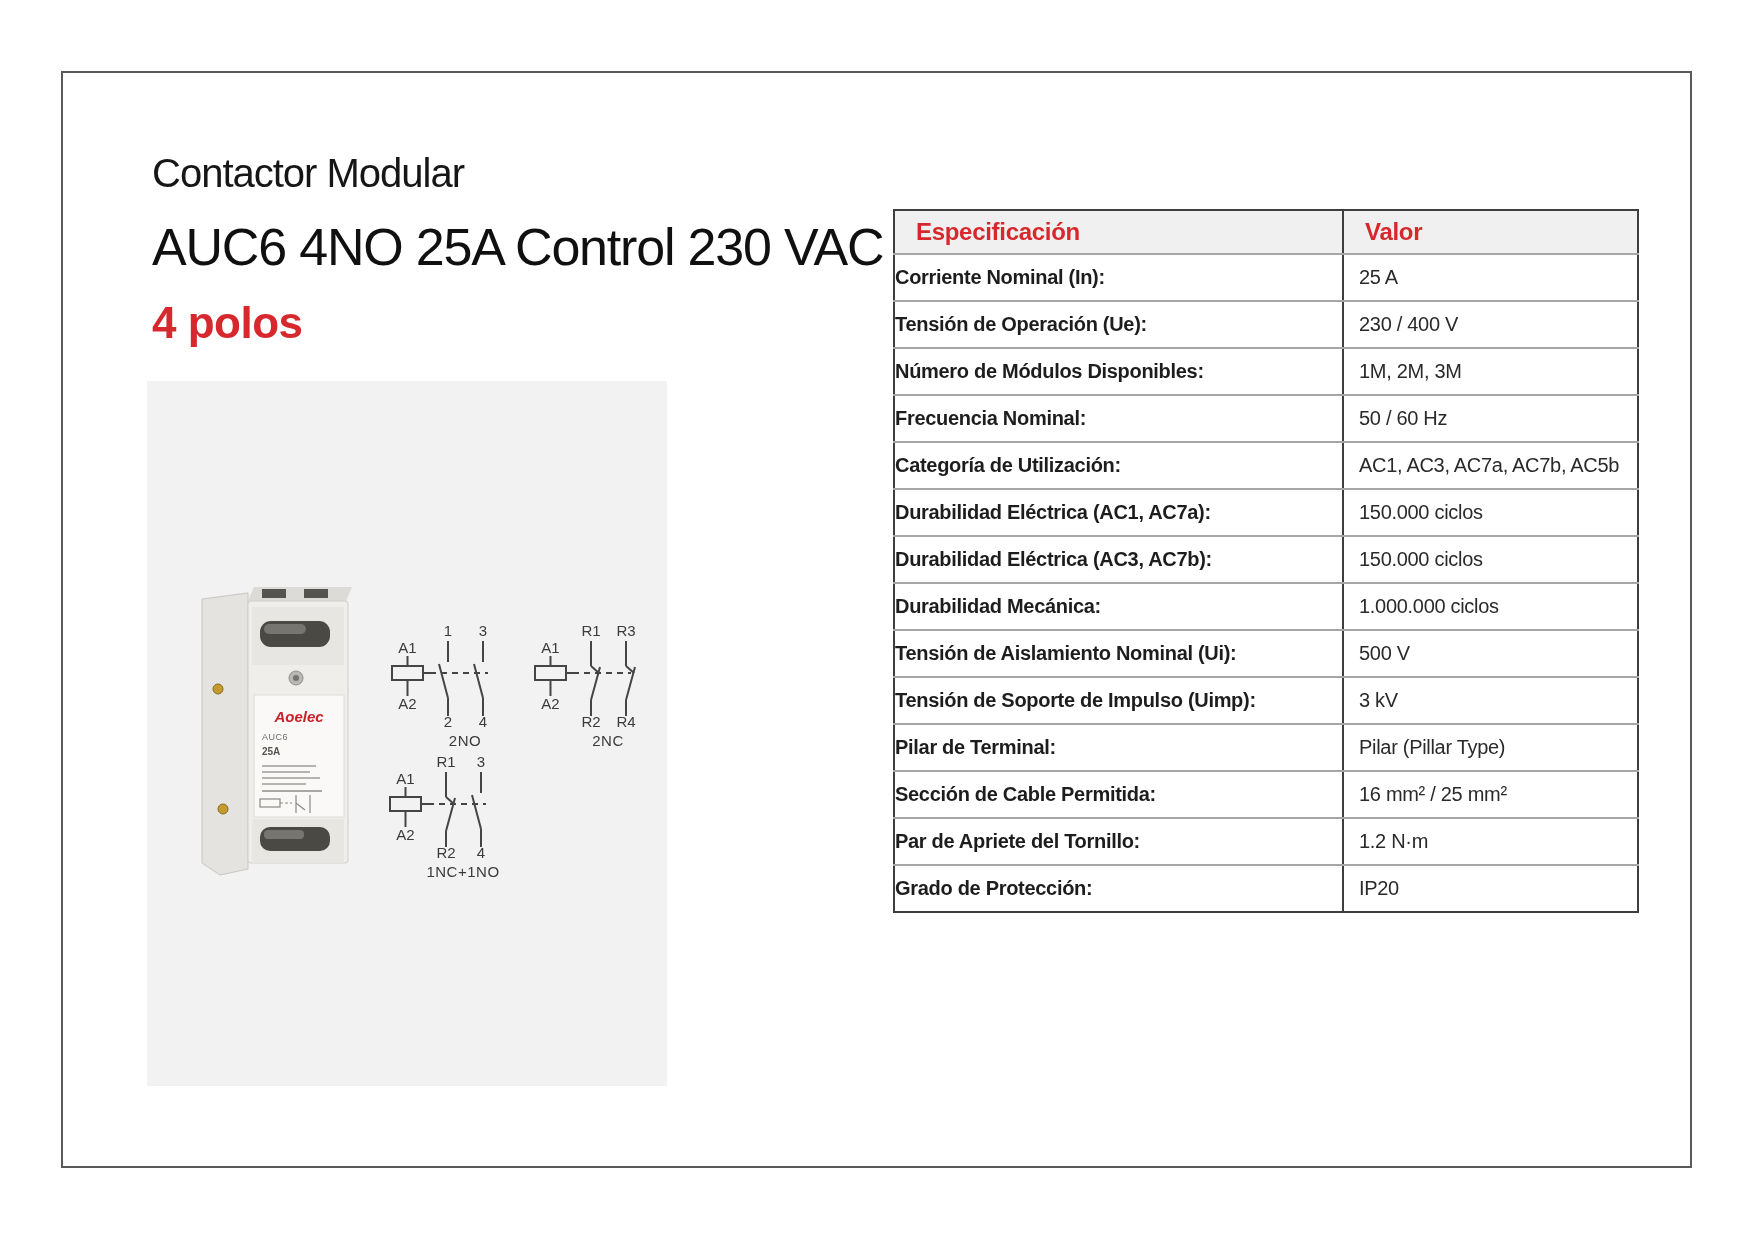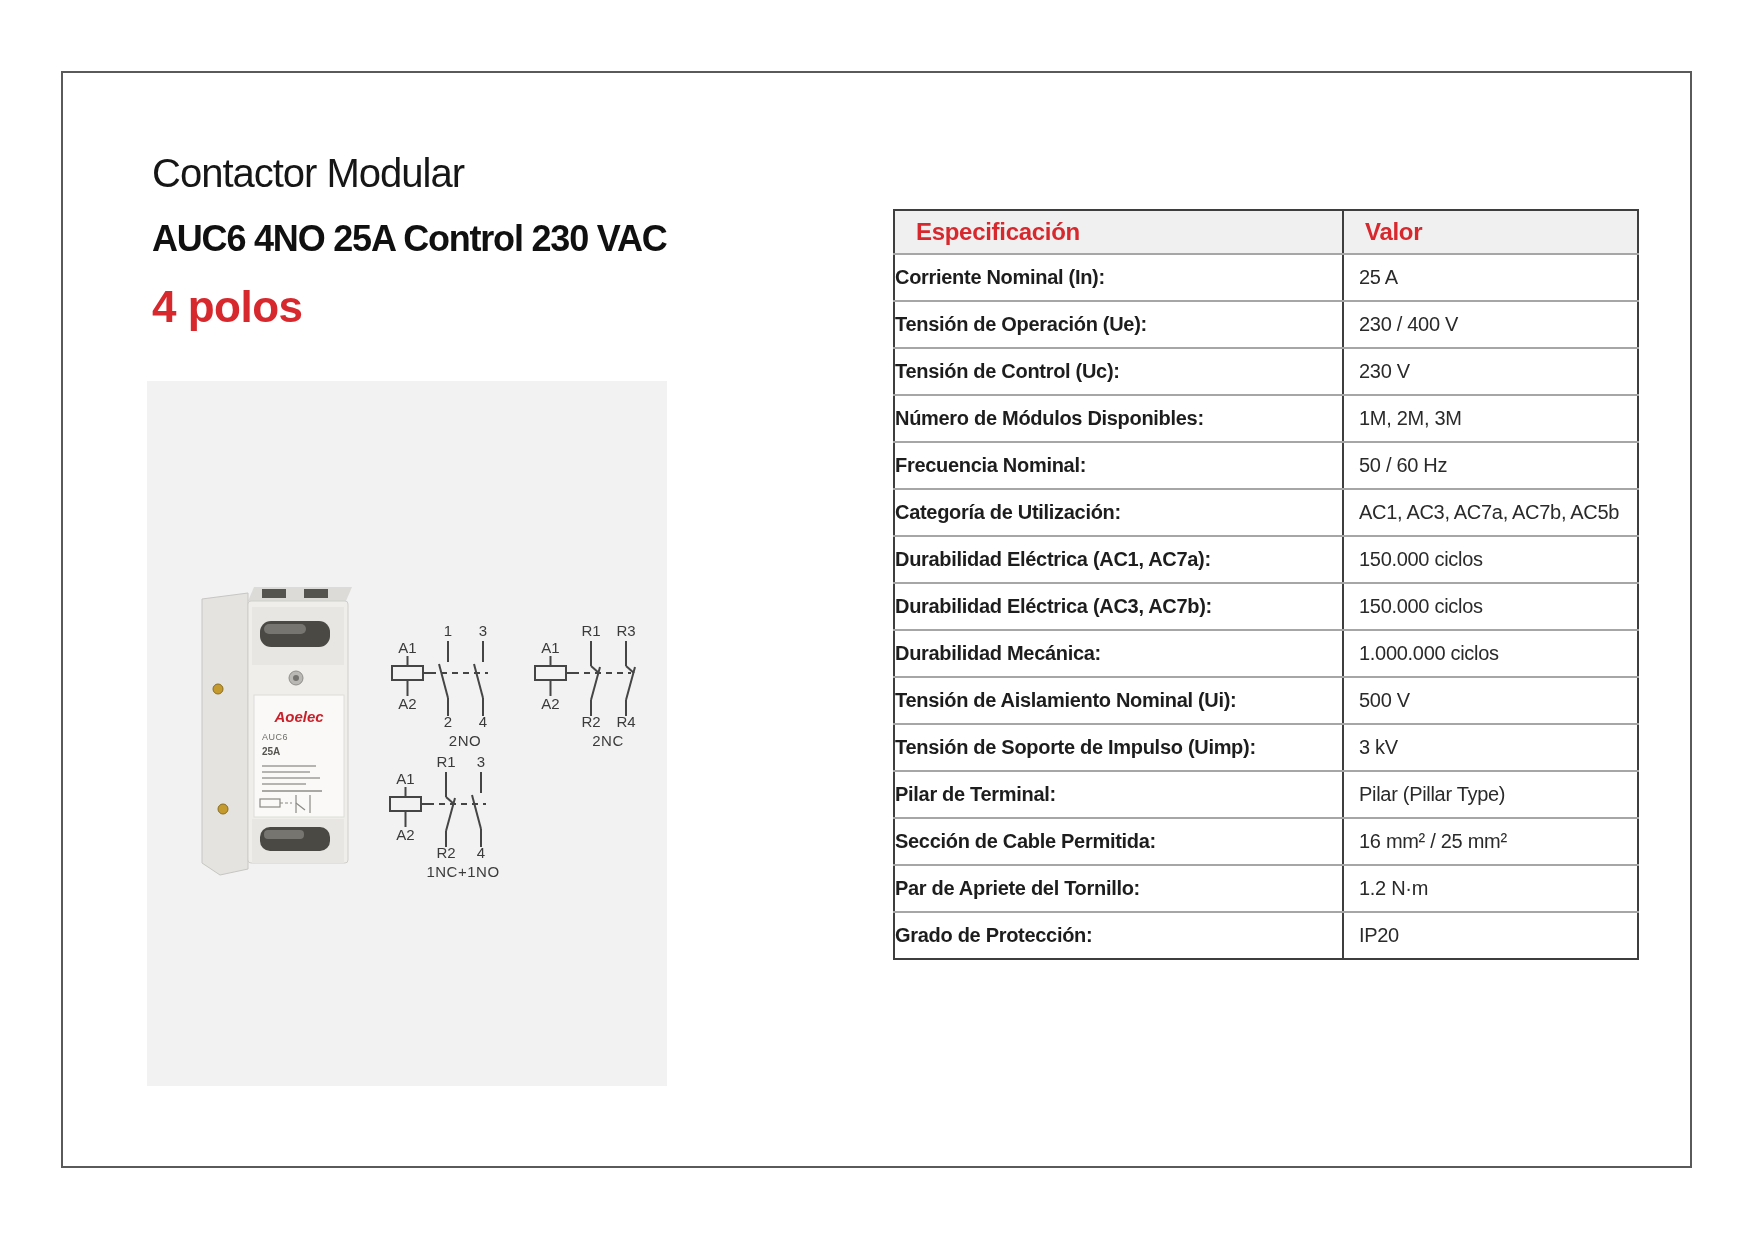--- a/index.html
+++ b/index.html
@@ -6,21 +6,21 @@
   *{ box-sizing:border-box; margin:0; padding:0; }
   html,body{ width:1754px; height:1240px; background:#ffffff; overflow:hidden;
              font-family:"Liberation Sans","DejaVu Sans",sans-serif; }
   #stage{ position:relative; width:1754px; height:1240px; background:#fff; }
 
   .page-border{ position:absolute; left:61px; top:71px; width:1631px; height:1097px;
                 border:2px solid #5a5a5a; background:#fff; }
 
   .title-block{ position:absolute; left:152px; top:153px; }
   .title-line1{ font-size:40px; font-weight:400; color:#161616; letter-spacing:-1px; line-height:1.0; margin-bottom:28px; }
-  .title-line2{ font-size:36px; font-weight:700; color:#101010; letter-spacing:-1.2px; line-height:1.0; margin-bottom:28px; }
+  .title-line2{ font-size:52px; font-weight:400; color:#101010; letter-spacing:-1.2px; line-height:1.0; margin-bottom:28px; }
   .title-line3{ font-size:44px; font-weight:700; color:var(--accent); letter-spacing:-0.5px; line-height:1.0; }
 
   .product-panel{ position:absolute; left:147px; top:381px; width:520px; height:705px; background:#f2f2f2; }
   .device-svg{ position:absolute; left:49px; top:196px; }
   .diagram{ position:absolute; }
   .diagram text{ font-family:"Liberation Sans","DejaVu Sans",sans-serif; fill:#3b3b3b; }
   .diagram .lbl{ font-size:15px; }
   .diagram .cap{ font-size:15px; letter-spacing:0.5px; }
   .dwire{ stroke:#454545; stroke-width:2; fill:none; }
 
@@ -182,24 +182,20 @@
     <tbody>
         <tr>
           <td class="spec">Corriente Nominal (In):</td>
           <td class="val">25 A</td>
         </tr>
         <tr>
           <td class="spec">Tensión de Operación (Ue):</td>
           <td class="val">230 / 400 V</td>
         </tr>
         <tr>
-          <td class="spec">Tensión de Control (Uc):</td>
-          <td class="val">230 V</td>
-        </tr>
-        <tr>
           <td class="spec">Número de Módulos Disponibles:</td>
           <td class="val">1M, 2M, 3M</td>
         </tr>
         <tr>
           <td class="spec">Frecuencia Nominal:</td>
           <td class="val">50 / 60 Hz</td>
         </tr>
         <tr>
           <td class="spec">Categoría de Utilización:</td>
           <td class="val">AC1, AC3, AC7a, AC7b, AC5b</td>

